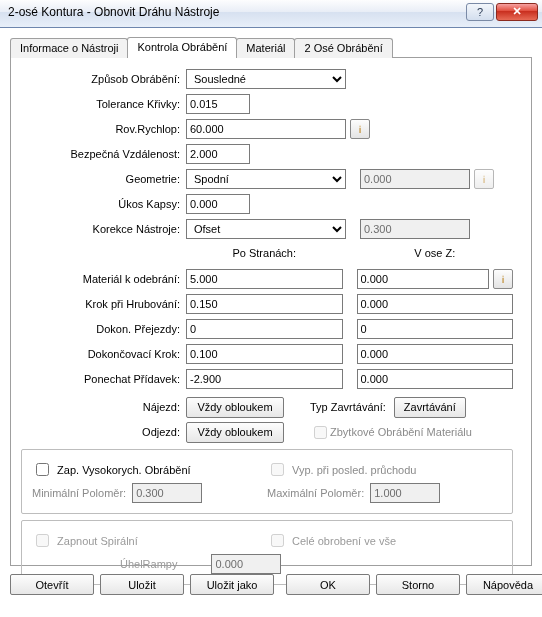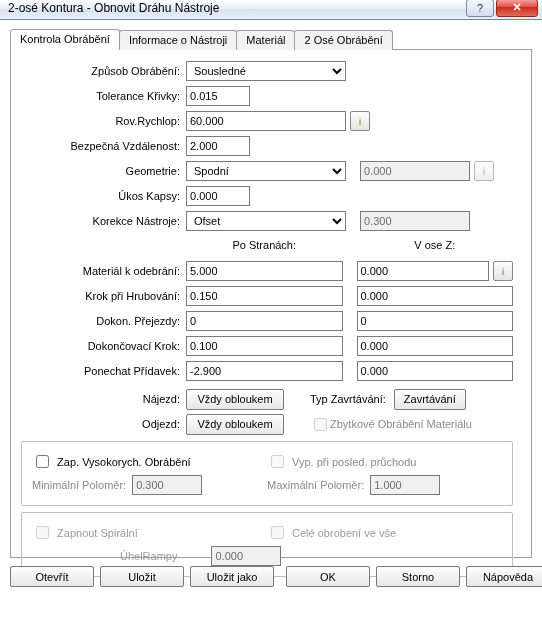--- a/index.html
+++ b/index.html
@@ -5,21 +5,21 @@
   * { box-sizing: border-box; }
   body {
     margin: 0; padding: 0;
     font-family: "Segoe UI", Tahoma, sans-serif;
     font-size: 11px;
     background: #fff;
     width: 542px; height: 617px;
     overflow: hidden;
   }
   .titlebar {
-    height: 20px;
+    height: 28px;
     background: linear-gradient(#fdfdfe,#e8edf6 45%,#d7e1f0 46%,#e8eff9);
     border-bottom: 1px solid #6e86ad;
     display: flex; align-items: center;
     padding: 0 4px 4px 8px;
   }
   .titlebar .title { flex: 1; font-size: 12px; color: #000; }
   .titlebar .btns { display:flex; gap:2px; }
   .winbtn {
     width: 28px; height: 18px;
     border: 1px solid #7a8aa6;
@@ -128,22 +128,22 @@
 <div class="titlebar">
   <span class="title">2-osé Kontura - Obnovit Dráhu Nástroje</span>
   <div class="btns">
     <div class="winbtn">?</div>
     <div class="winbtn close">✕</div>
   </div>
 </div>
 
 <div class="content">
   <div class="tabs">
+    <div class="tab">Informace o Nástroji</div>
     <div class="tab active">Kontrola Obrábění</div>
-    <div class="tab">Informace o Nástroji</div>
     <div class="tab">Materiál</div>
     <div class="tab">2 Osé Obrábění</div>
   </div>
 
   <div class="panel">
 
     <div class="row">
       <span class="lab">Způsob Obrábění:</span>
       <select class="sel wmed">
         <option>Sousledné</option>

